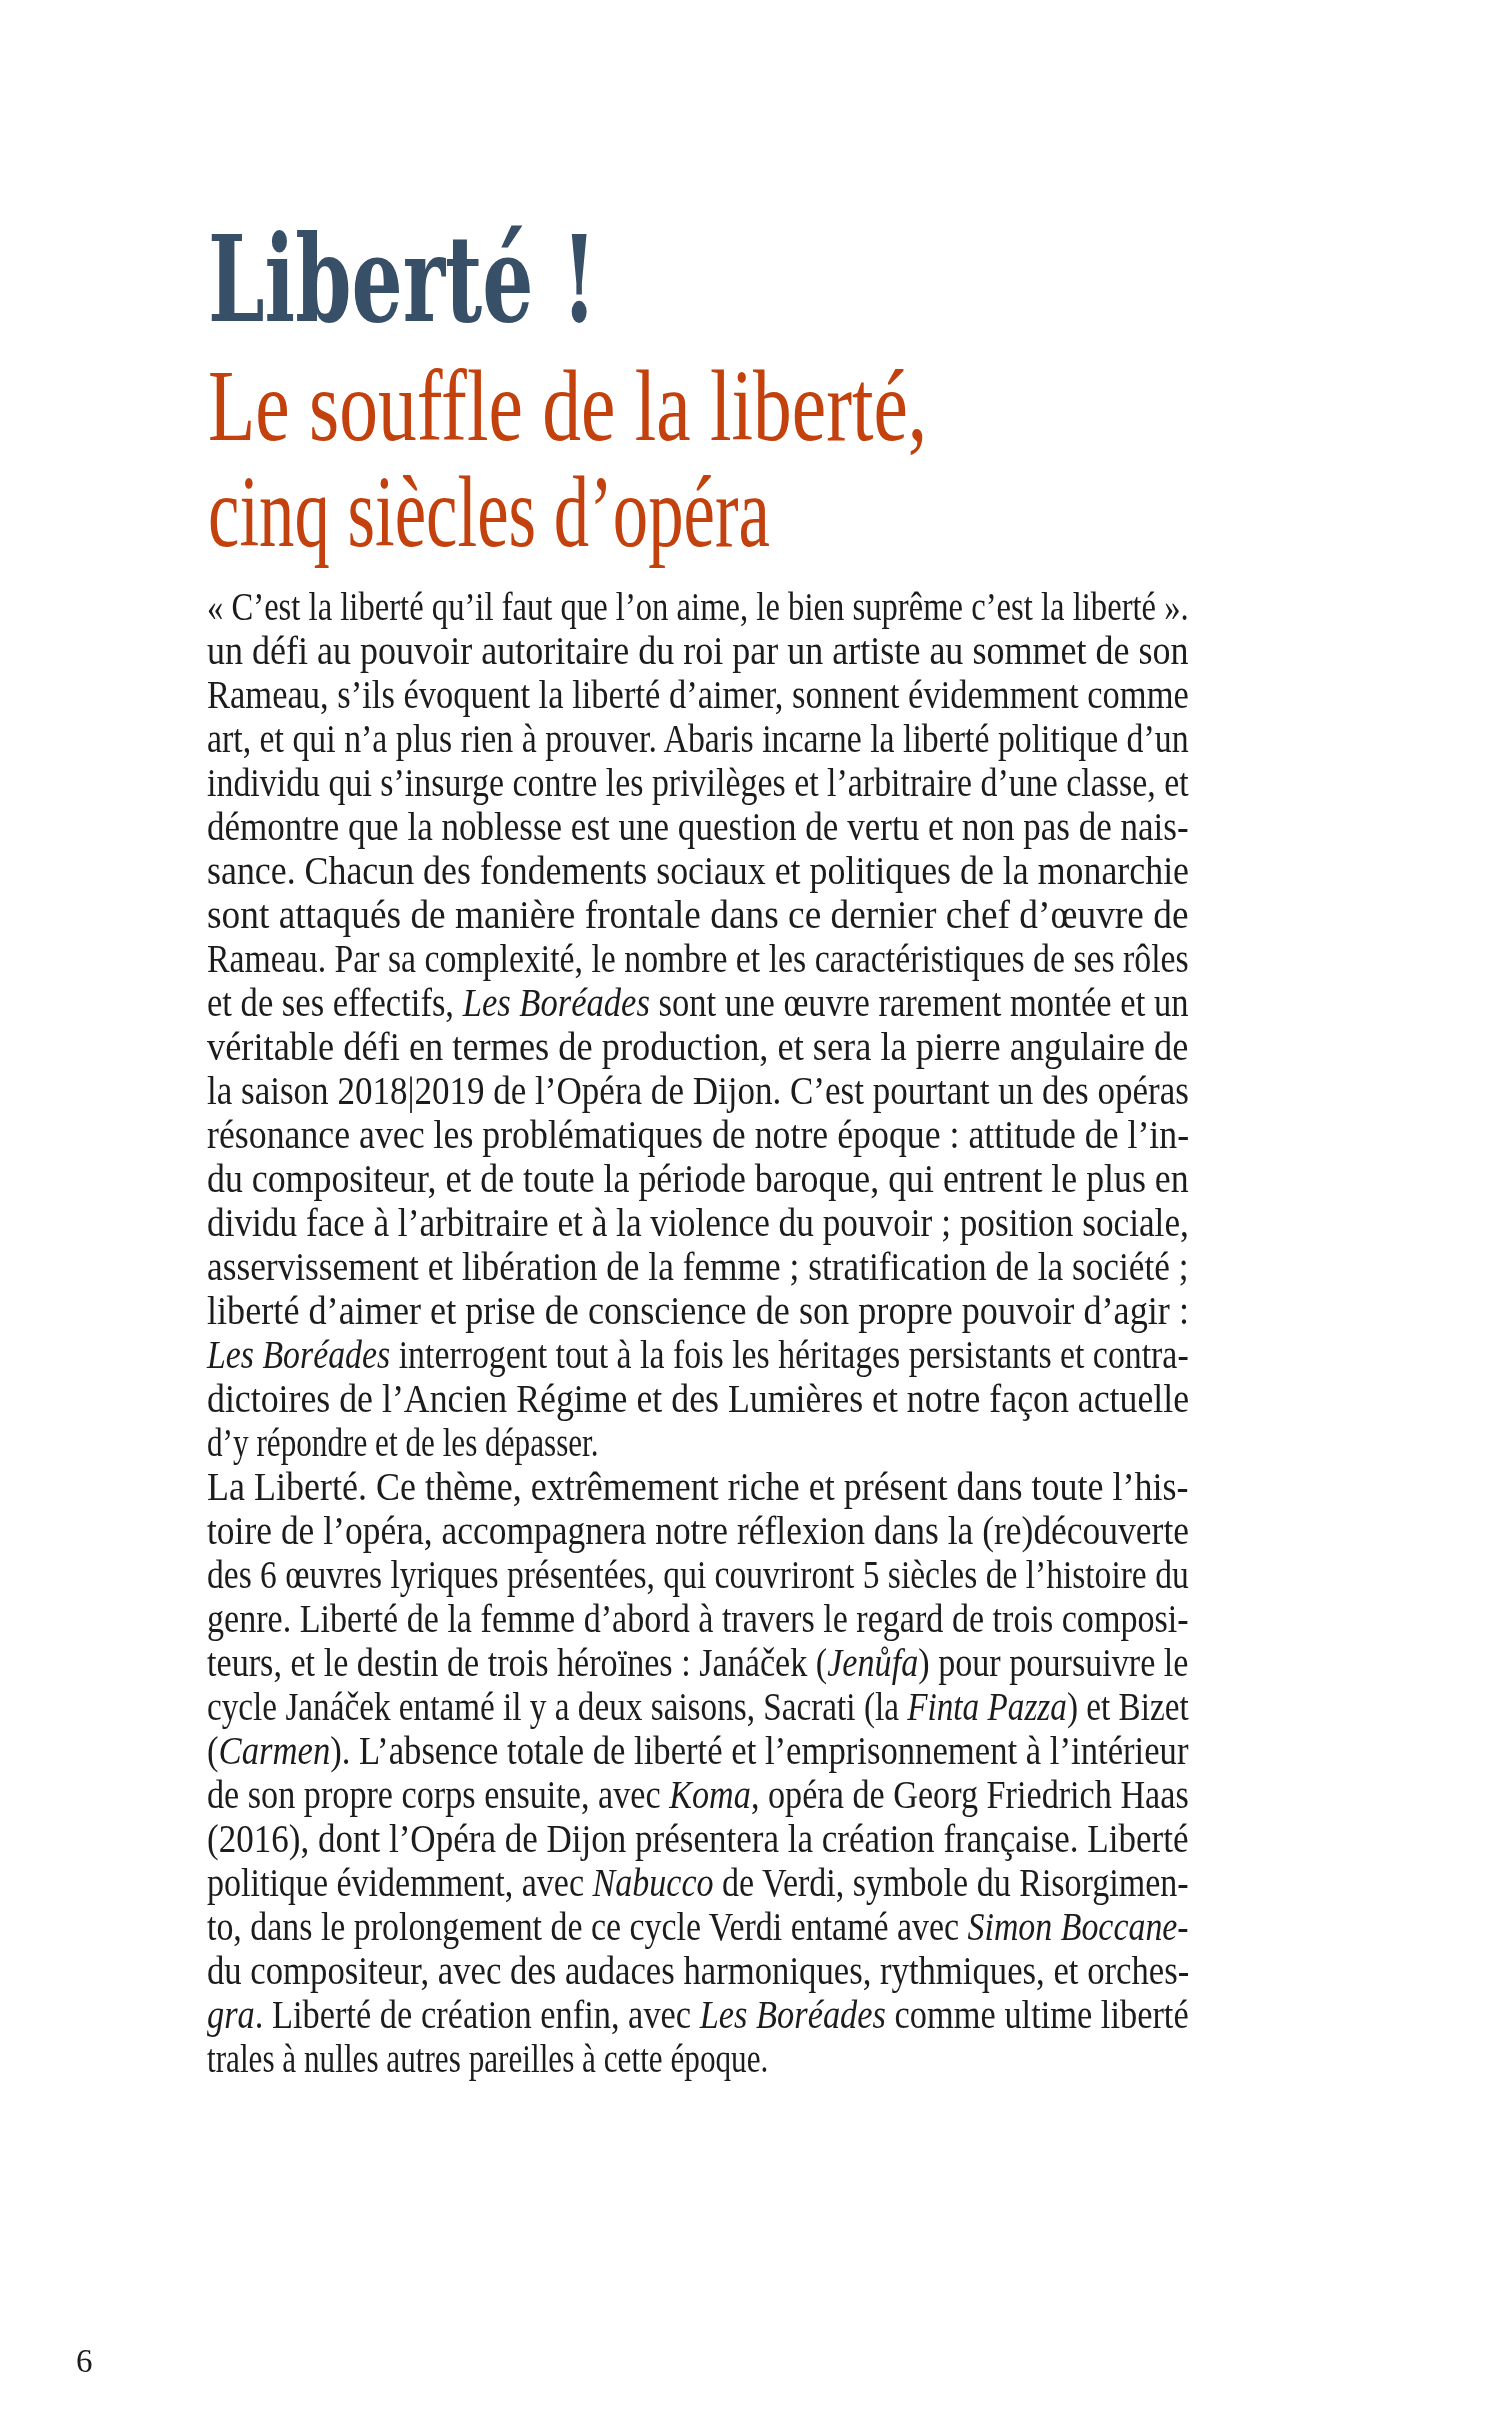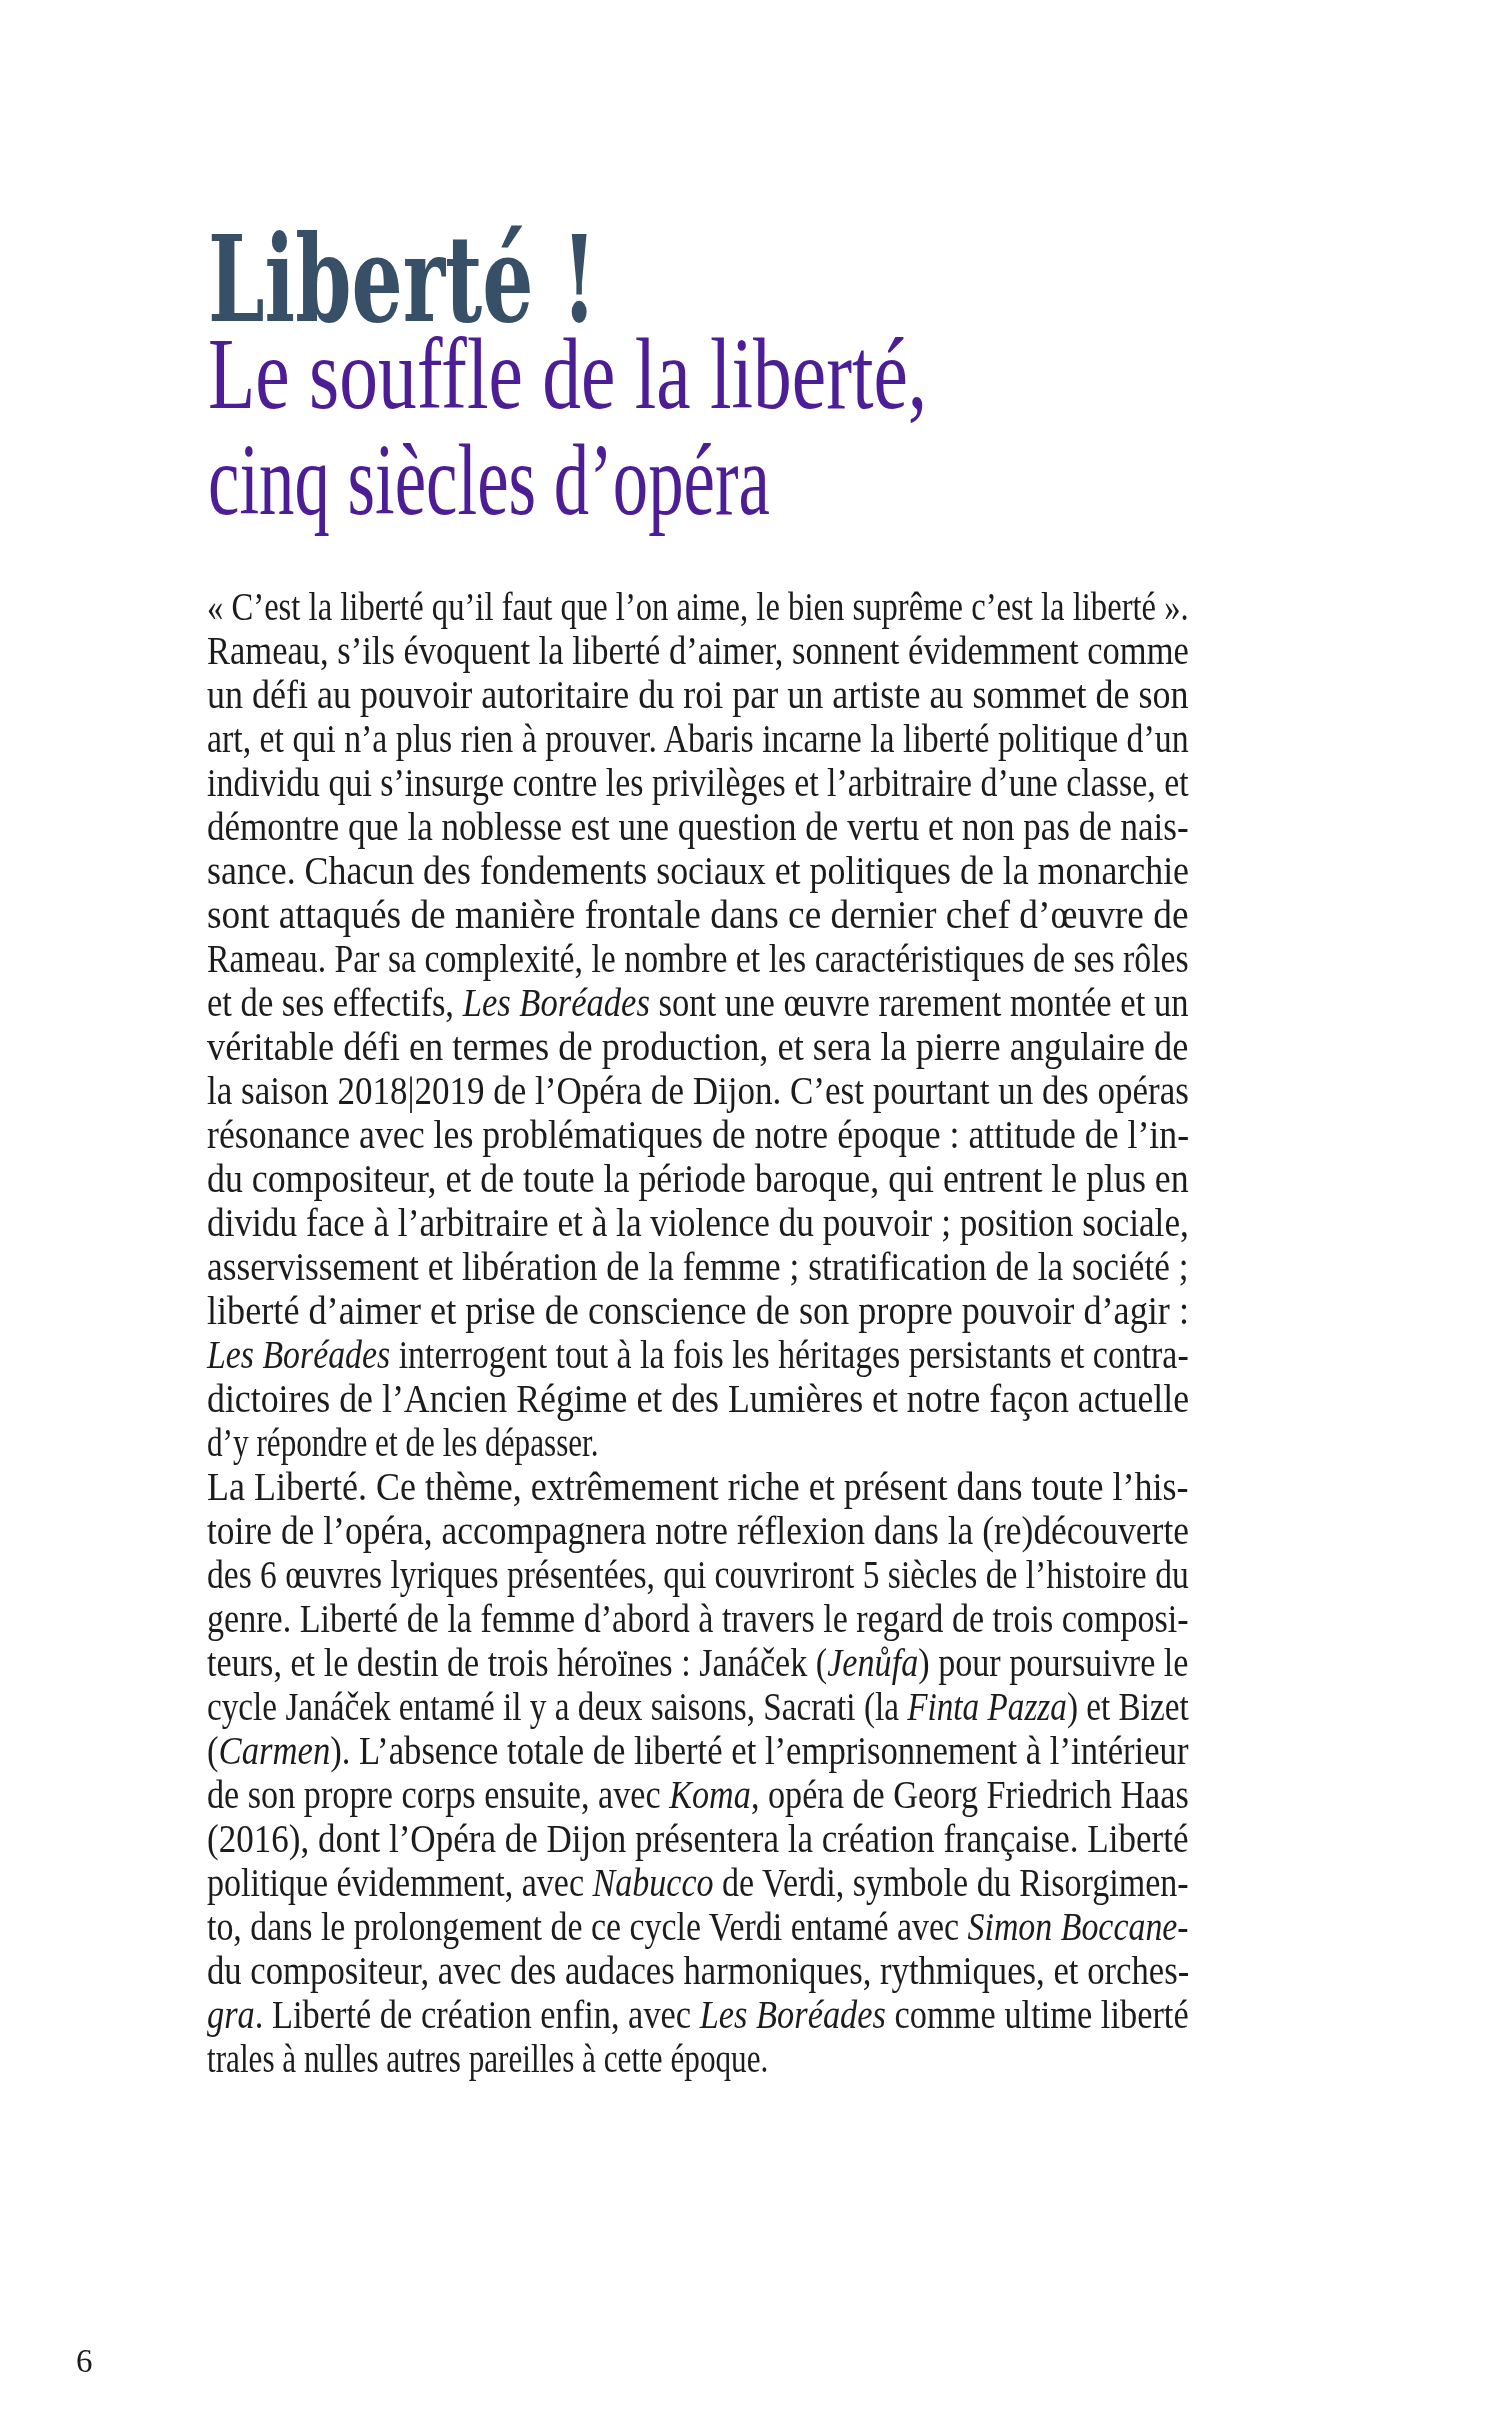--- a/index.html
+++ b/index.html
@@ -49,29 +49,29 @@
     left:76px;top:2343px;
     font-size:33px;
     line-height:1.1;
   }
 </style>
 </head>
 <body style="background: rgb(255, 255, 255);">
 
 <h1 class="page-title" style="color: rgb(56, 79, 104);"><span class="fitline" style="transform: scaleX(0.670628);">Liberté&nbsp;!</span></h1>
 
-<h2 class="page-subtitle" style="color: #4c1d95;">
+<h2 class="page-subtitle" style="color: #c2410c; margin-top: 32px;">
   <div class="subline"><span class="fitline" style="transform: scaleX(0.759585);">Le souffle de la liberté,</span></div>
   <div class="subline"><span class="fitline" style="transform: scaleX(0.693705);">cinq siècles d’opéra</span></div>
 </h2>
 
 <section class="body-text" style="color: rgb(28, 28, 28);">
     <div class="line"><span class="fitline" style="transform: scaleX(0.837074);"><span>«&nbsp;C’est la liberté qu’il faut que l’on aime, le bien suprême c’est la liberté&nbsp;».</span></span></div>
+    <div class="line"><span class="fitline" style="transform: scaleX(0.923853);"><span>un défi au pouvoir autoritaire du roi par un artiste au sommet de son</span></span></div>
     <div class="line"><span class="fitline" style="transform: scaleX(0.884886);"><span>Rameau, s’ils évoquent la liberté d’aimer, sonnent évidemment comme</span></span></div>
-    <div class="line"><span class="fitline" style="transform: scaleX(0.923853);"><span>un défi au pouvoir autoritaire du roi par un artiste au sommet de son</span></span></div>
     <div class="line"><span class="fitline" style="transform: scaleX(0.867356);"><span>art, et qui n’a plus rien à prouver. Abaris incarne la liberté politique d’un</span></span></div>
     <div class="line"><span class="fitline" style="transform: scaleX(0.869603);"><span>individu qui s’insurge contre les privilèges et l’arbitraire d’une classe, et</span></span></div>
     <div class="line"><span class="fitline" style="transform: scaleX(0.898305);"><span>démontre que la noblesse est une question de vertu et non pas de nais-</span></span></div>
     <div class="line"><span class="fitline" style="transform: scaleX(0.919635);"><span>sance. Chacun des fondements sociaux et politiques de la monarchie</span></span></div>
     <div class="line"><span class="fitline" style="transform: scaleX(0.958135);"><span>sont attaqués de manière frontale dans ce dernier chef d’œuvre de</span></span></div>
     <div class="line"><span class="fitline" style="transform: scaleX(0.865864);"><span>Rameau. Par sa complexité, le nombre et les caractéristiques de ses rôles</span></span></div>
     <div class="line"><span class="fitline" style="transform: scaleX(0.886444);"><span>et de ses effectifs, </span><span class="it">Les Boréades</span><span> sont une œuvre rarement montée et un</span></span></div>
     <div class="line"><span class="fitline" style="transform: scaleX(0.932407);"><span>véritable défi en termes de production, et sera la pierre angulaire de</span></span></div>
     <div class="line"><span class="fitline" style="transform: scaleX(0.898305);"><span>la saison 2018|2019 de l’Opéra de Dijon. C’est pourtant un des opéras</span></span></div>
     <div class="line"><span class="fitline" style="transform: scaleX(0.917958);"><span>résonance avec les problématiques de notre époque&nbsp;: attitude de l’in-</span></span></div>

